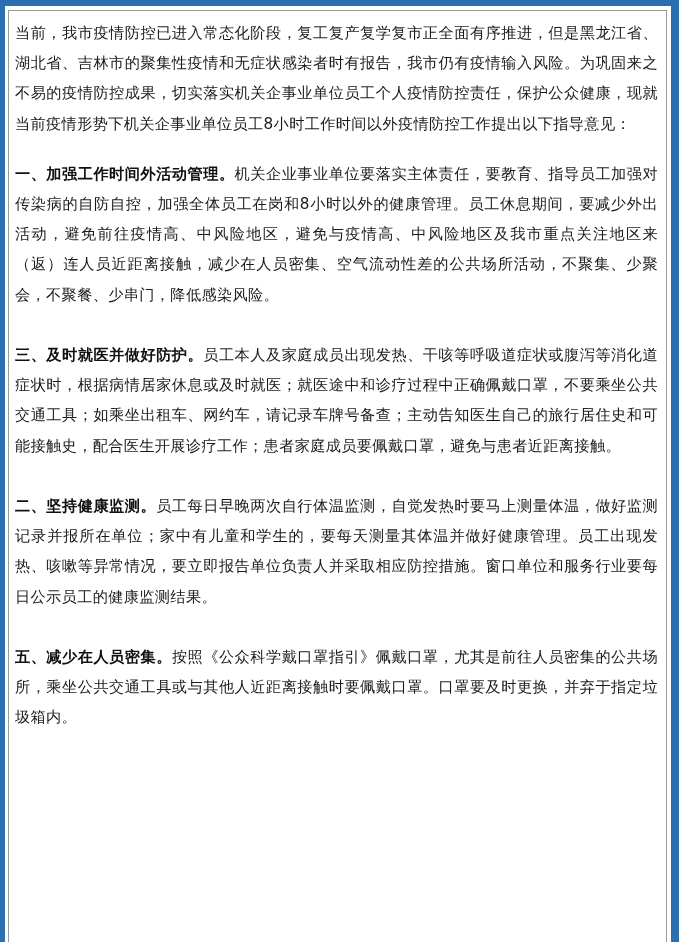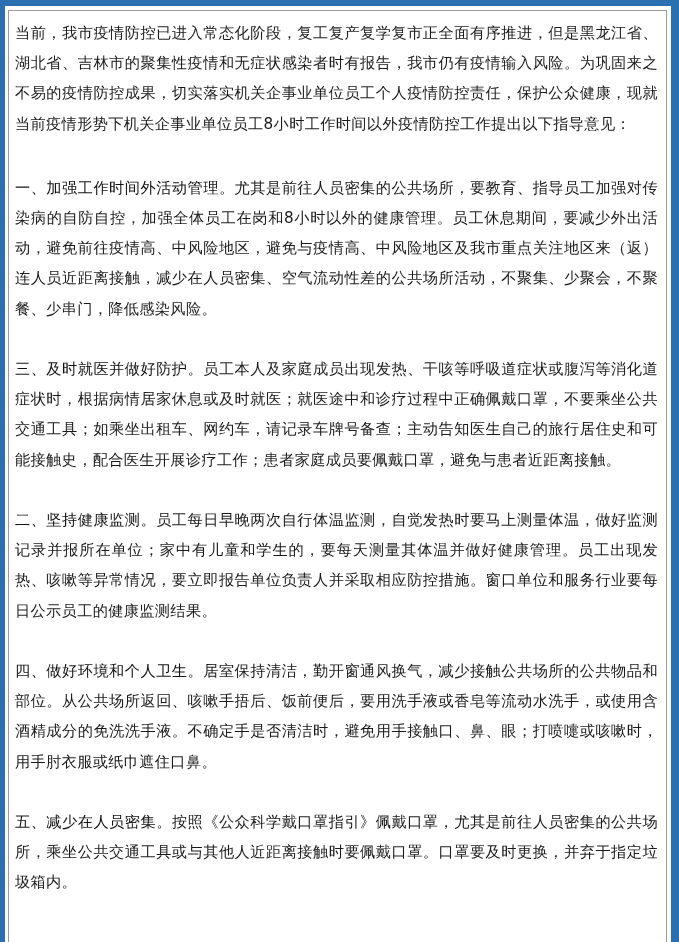--- a/index.html
+++ b/index.html
@@ -45,48 +45,45 @@
       font-size: 15.2px;
       line-height: 30.2px;
       color: #1a1a1a;
       text-align: justify;
       letter-spacing: 0.35px;
     }
     .para {
       margin: 0 0 30.2px 0;
     }
     .para.intro {
-      margin-bottom: 34px;
+      margin-bottom: 20px;
     }
     .heading {
-      font-weight: normal;
+      font-weight: bold;
       color: #111111;
     }
   </style>
 </head>
 <body>
 
 <div class="frame">
   <div class="inner"></div>
   <div class="content">
     <p class="para intro">当前，我市疫情防控已进入常态化阶段，复工复产复学复市正全面有序推进，但是黑龙江省、湖北省、吉林市的聚集性疫情和无症状感染者时有报告，我市仍有疫情输入风险。为巩固来之不易的疫情防控成果，切实落实机关企事业单位员工个人疫情防控责任，保护公众健康，现就当前疫情形势下机关企事业单位员工8小时工作时间以外疫情防控工作提出以下指导意见：</p>
 
     <p class="para">
-      <span class="heading">一、加强工作时间外活动管理。</span><span>尤其是前往人员密集的公共场所，要教育、指导员工加强对传染病的自防自控，加强全体员工在岗和8小时以外的健康管理。员工休息期间，要减少外出活动，避免前往疫情高、中风险地区，避免与疫情高、中风险地区及我市重点关注地区来（返）连人员近距离接触，减少在人员密集、空气流动性差的公共场所活动，不聚集、少聚会，不聚餐、少串门，降低感染风险。</span>
+      <span class="heading">一、加强工作时间外活动管理。</span><span>机关企业事业单位要落实主体责任，要教育、指导员工加强对传染病的自防自控，加强全体员工在岗和8小时以外的健康管理。员工休息期间，要减少外出活动，避免前往疫情高、中风险地区，避免与疫情高、中风险地区及我市重点关注地区来（返）连人员近距离接触，减少在人员密集、空气流动性差的公共场所活动，不聚集、少聚会，不聚餐、少串门，降低感染风险。</span>
     </p>
 
     <p class="para">
       <span class="heading">三、及时就医并做好防护。</span><span>员工本人及家庭成员出现发热、干咳等呼吸道症状或腹泻等消化道症状时，根据病情居家休息或及时就医；就医途中和诊疗过程中正确佩戴口罩，不要乘坐公共交通工具；如乘坐出租车、网约车，请记录车牌号备查；主动告知医生自己的旅行居住史和可能接触史，配合医生开展诊疗工作；患者家庭成员要佩戴口罩，避免与患者近距离接触。</span>
     </p>
 
     <p class="para">
       <span class="heading">二、坚持健康监测。</span><span>员工每日早晚两次自行体温监测，自觉发热时要马上测量体温，做好监测记录并报所在单位；家中有儿童和学生的，要每天测量其体温并做好健康管理。员工出现发热、咳嗽等异常情况，要立即报告单位负责人并采取相应防控措施。窗口单位和服务行业要每日公示员工的健康监测结果。</span>
     </p>
 
-    <p class="para">
-      <span class="heading">四、做好环境和个人卫生。</span><span>居室保持清洁，勤开窗通风换气，减少接触公共场所的公共物品和部位。从公共场所返回、咳嗽手捂后、饭前便后，要用洗手液或香皂等流动水洗手，或使用含酒精成分的免洗洗手液。不确定手是否清洁时，避免用手接触口、鼻、眼；打喷嚏或咳嗽时，用手肘衣服或纸巾遮住口鼻。</span>
-    </p>
 
     <p class="para">
       <span class="heading">五、减少在人员密集。</span><span>按照《公众科学戴口罩指引》佩戴口罩，尤其是前往人员密集的公共场所，乘坐公共交通工具或与其他人近距离接触时要佩戴口罩。口罩要及时更换，并弃于指定垃圾箱内。</span>
     </p>
   </div>
 </div>
 
 </body></html>

